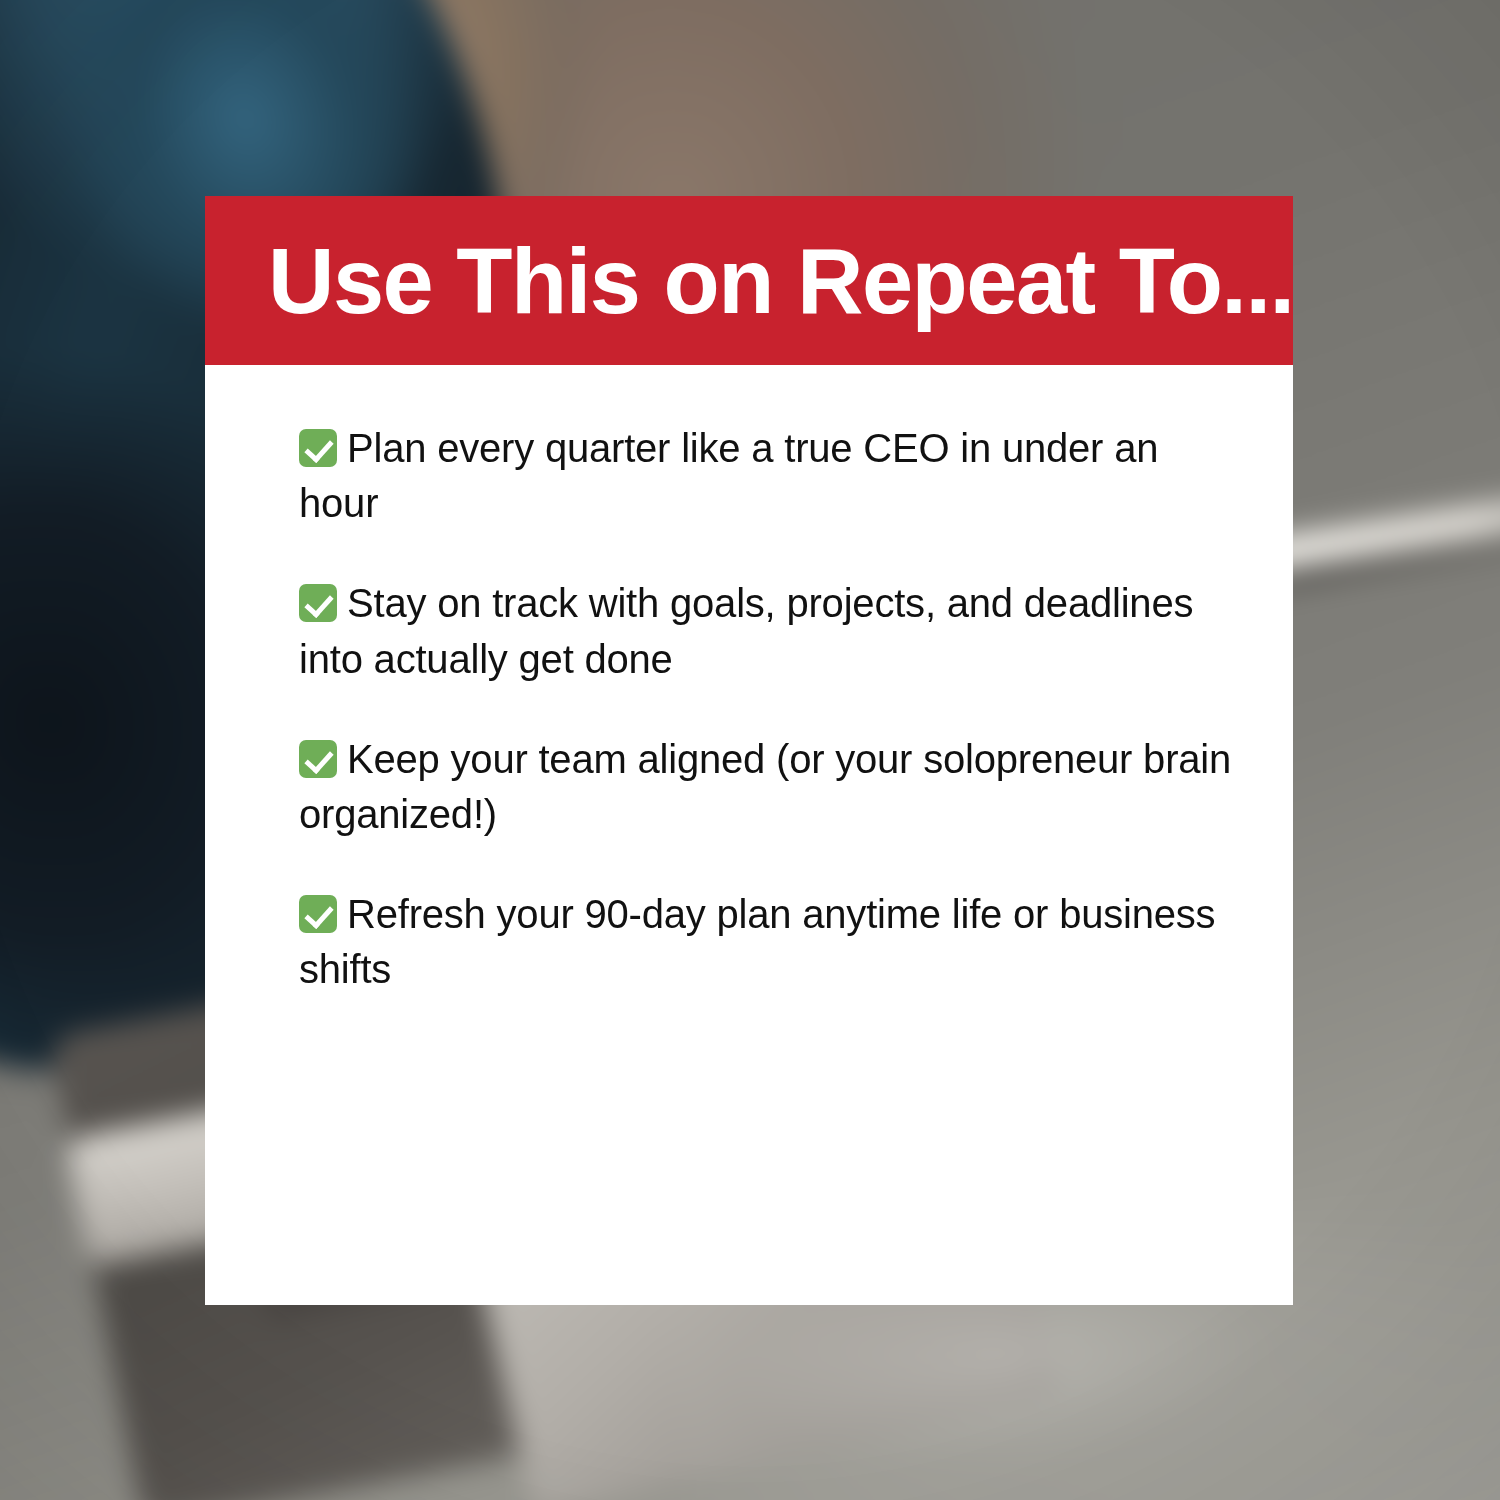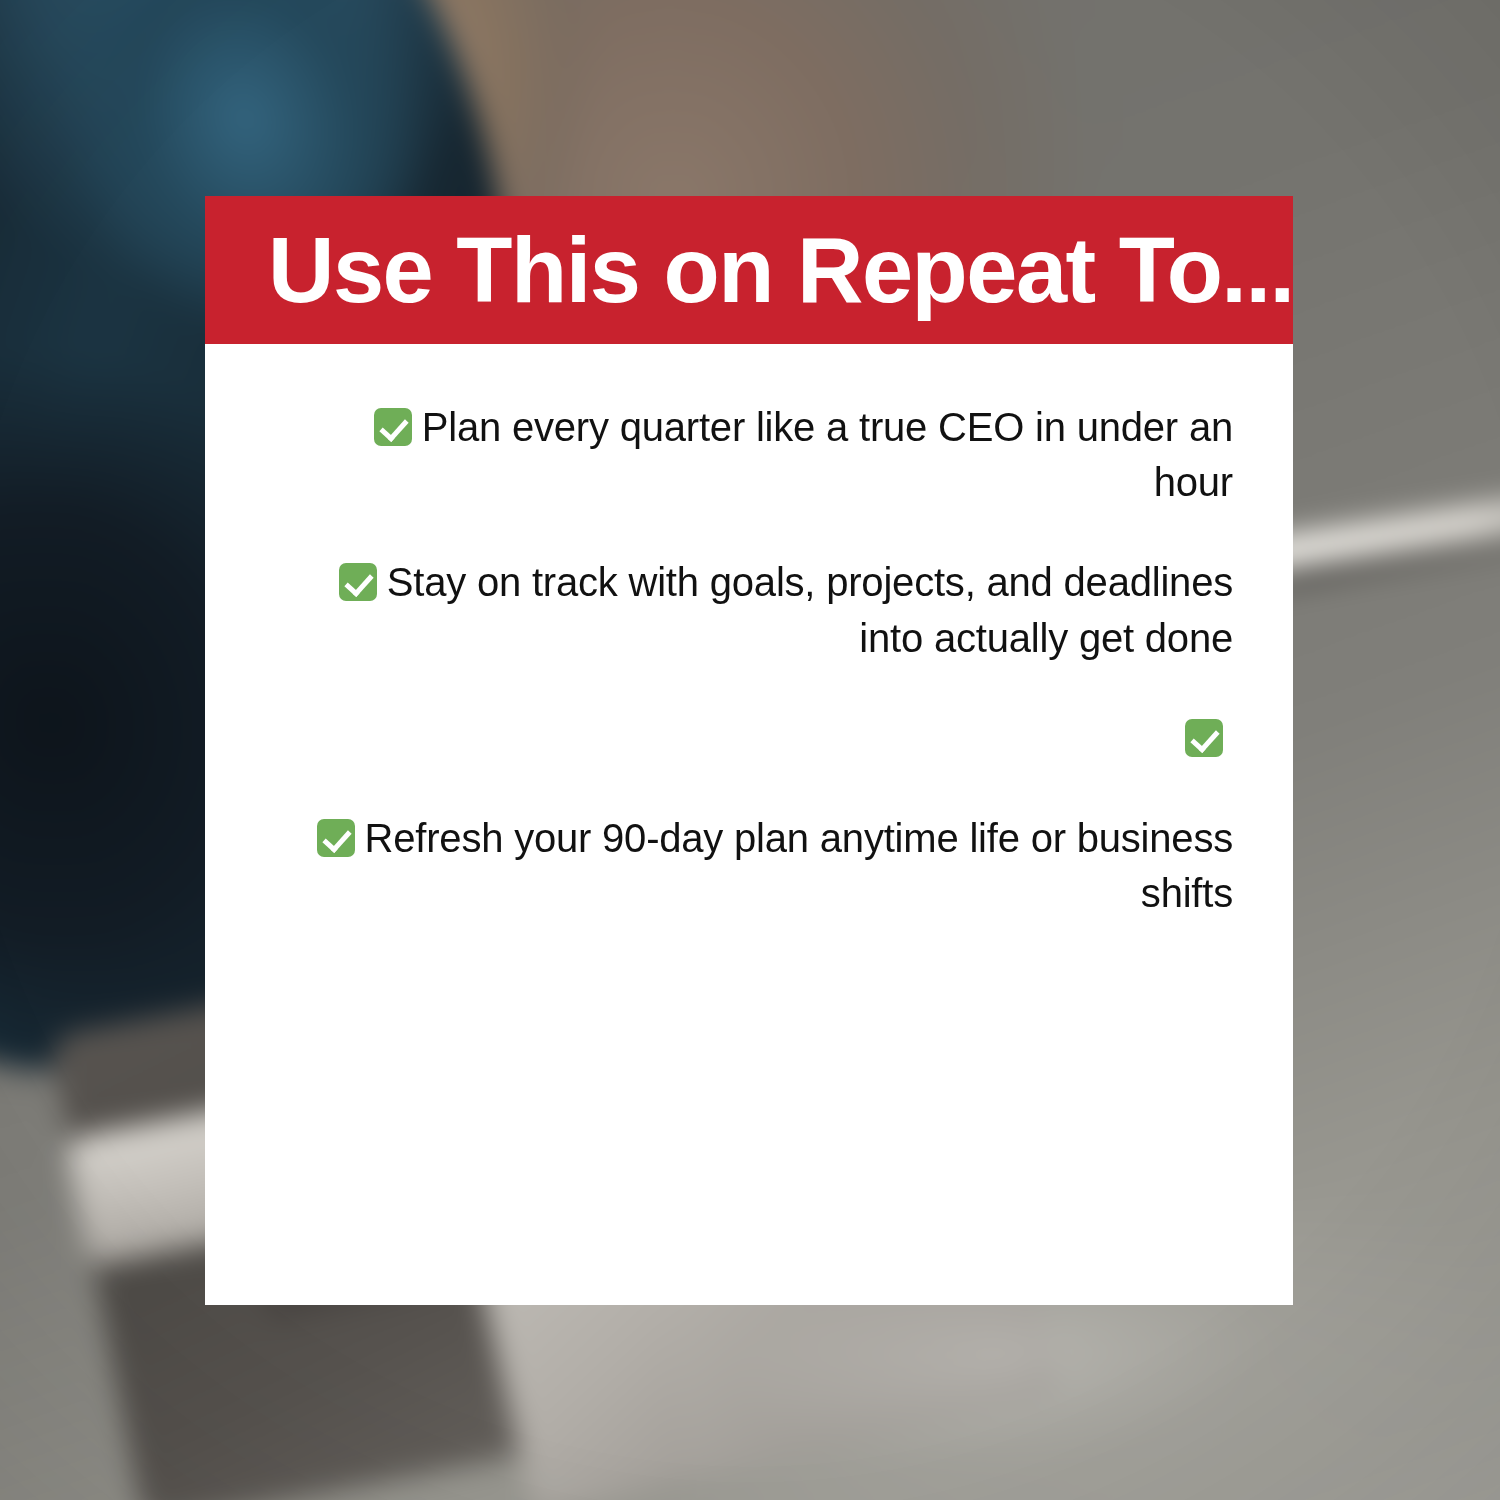--- a/index.html
+++ b/index.html
@@ -128,21 +128,21 @@
     position: absolute;
     left: 205px;
     top: 196px;
     width: 1088px;
     height: 1109px;
     background: #ffffff;
     overflow: hidden;
   }
 
   .card-header {
-    height: 148px;
+    height: 169px;
     background: #c8222e;
     display: flex;
     align-items: center;
   }
 
   .card-title {
     margin: 0;
     padding: 0 0 0 63px;
     color: #ffffff;
     font-family: "Liberation Sans", sans-serif;
@@ -154,21 +154,20 @@
   }
 
   .card-body {
     padding: 56px 60px 0 94px;
   }
 
   .benefit-list {
     list-style: none;
     margin: 0;
     padding: 0;
-    text-align: right;
   }
 
   .benefit-item {
     display: block;
     margin: 0 0 45px 0;
     color: #111111;
     font-family: "Liberation Sans", sans-serif;
     font-size: 40px;
     font-weight: 400;
     line-height: 1.38;
@@ -235,21 +234,21 @@
         <li class="benefit-item">
           <span class="check-icon"></span><span class="benefit-text">Plan every quarter like a true CEO in under an hour</span>
         </li>
 
 
         <li class="benefit-item">
           <span class="check-icon"></span><span class="benefit-text">Stay on track with goals, projects, and deadlines into actually get done</span>
         </li>
 
         <li class="benefit-item">
-          <span class="check-icon"></span>
+          <span class="check-icon"></span><span class="benefit-text">Keep your team aligned (or your solopreneur brain organized!)</span>
         </li>
 
         <li class="benefit-item">
           <span class="check-icon"></span><span class="benefit-text">Refresh your 90-day plan anytime life or business shifts</span>
         </li>
 
       </ul>
     </div>
 
   </div>

